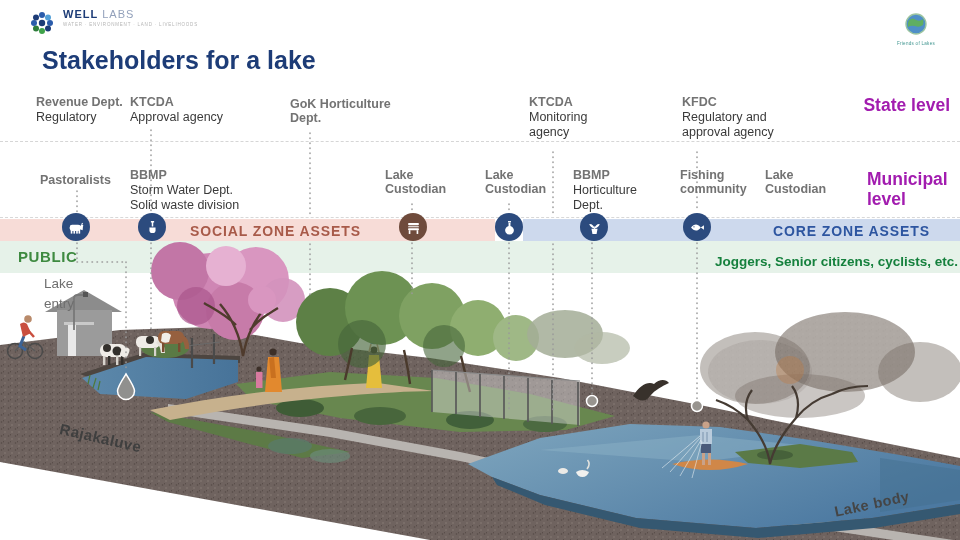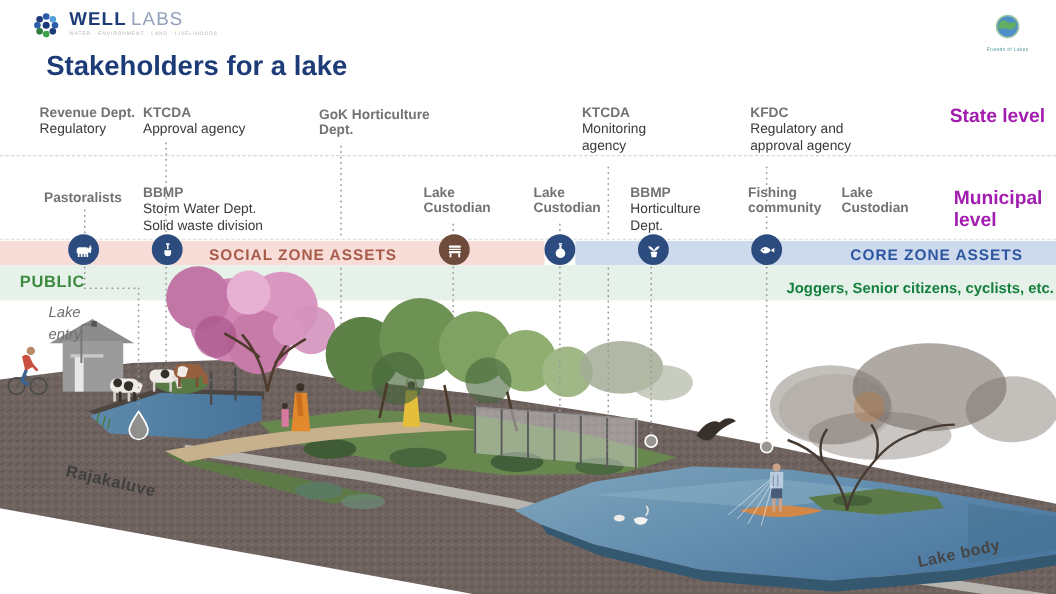--- a/index.html
+++ b/index.html
@@ -2,21 +2,21 @@
 <html><head>
 <meta charset="utf-8">
 <style>
   html,body{margin:0;padding:0;background:#ffffff;}
   body{width:960px;height:540px;position:relative;overflow:hidden;
        font-family:"Liberation Sans",sans-serif;-webkit-font-smoothing:antialiased;}
   .abs{position:absolute;}
   
   .brand{left:28px;top:9px;display:flex;gap:7px;align-items:flex-start;z-index:6;}
   .brand-text{line-height:1;}
-  .brand-row{font-size:17px;letter-spacing:1px;}
+  .brand-row{font-size:11px;letter-spacing:1px;}
   .brand-well{font-weight:800;color:#1d3c77;}
   .brand-labs{font-weight:400;color:#93a1bb;margin-left:4px;}
   .brand-tag{font-size:4.5px;color:#b5b5b5;letter-spacing:.8px;margin-top:3px;}
   .partner{left:884px;top:12px;width:64px;text-align:center;z-index:6;}
   .partner-name{font-size:4.5px;color:#3f958f;margin-top:1px;letter-spacing:.3px;}
   .title{left:42px;top:46px;font-size:25px;font-weight:800;color:#1d3c77;z-index:6;}
   
   .stk{z-index:6;line-height:1.14;}
   .stk .nm{font-size:12.5px;font-weight:800;color:#737373;}
   .stk .rl{font-size:12.5px;font-weight:400;color:#3a3a3a;margin-top:1px;}
@@ -32,21 +32,21 @@
   .zone-label.core{left:773px;color:#2d55a0;}
   .public-band{left:0;top:241px;width:960px;height:32px;background:#e6f2e9;z-index:1;}
   .public-label{left:18px;top:248px;font-size:15px;font-weight:800;color:#3e8a40;letter-spacing:.6px;z-index:2;}
   .public-right{left:715px;top:254px;font-size:13.5px;font-weight:700;color:#15803d;z-index:2;}
   
   .chip{width:28px;height:28px;border-radius:50%;background:#2c4b7e;display:flex;
         align-items:center;justify-content:center;z-index:3;top:213px;}
   .chip.brown{background:#6f4b3c;}
   .chip svg{width:19px;height:19px;display:block;}
   
-  .lake-entry{left:44px;top:274px;width:50px;font-size:13.5px;color:#6e6e6e;line-height:20px;z-index:6;font-style:italic;}
+  .lake-entry{left:44px;top:274px;width:50px;font-size:13.5px;color:#6e6e6e;line-height:20px;z-index:6;}
   .rajakaluve{left:62px;top:420px;font-size:15px;font-weight:700;color:#3f3f3f;
               transform:rotate(13deg);transform-origin:left top;z-index:6;letter-spacing:.5px;}
   .lake-body{left:833px;top:504px;font-size:14.5px;font-weight:700;color:#454545;
              transform:rotate(-12deg);transform-origin:left top;z-index:6;letter-spacing:.5px;}
   
   .scene,.connectors{left:0;top:0;width:960px;height:540px;pointer-events:none;}
   .scene{z-index:2;}
   .connectors{z-index:4;}
 </style>
 </head>

